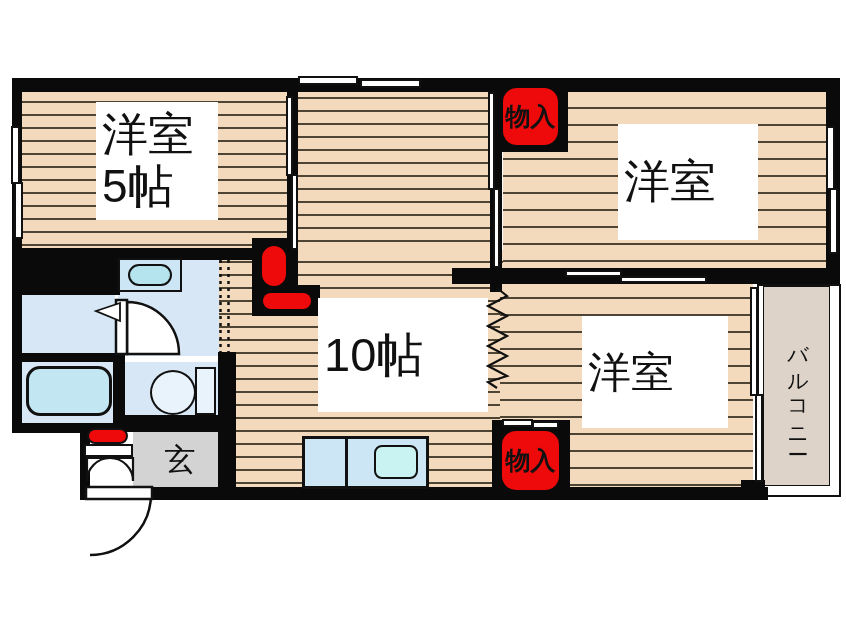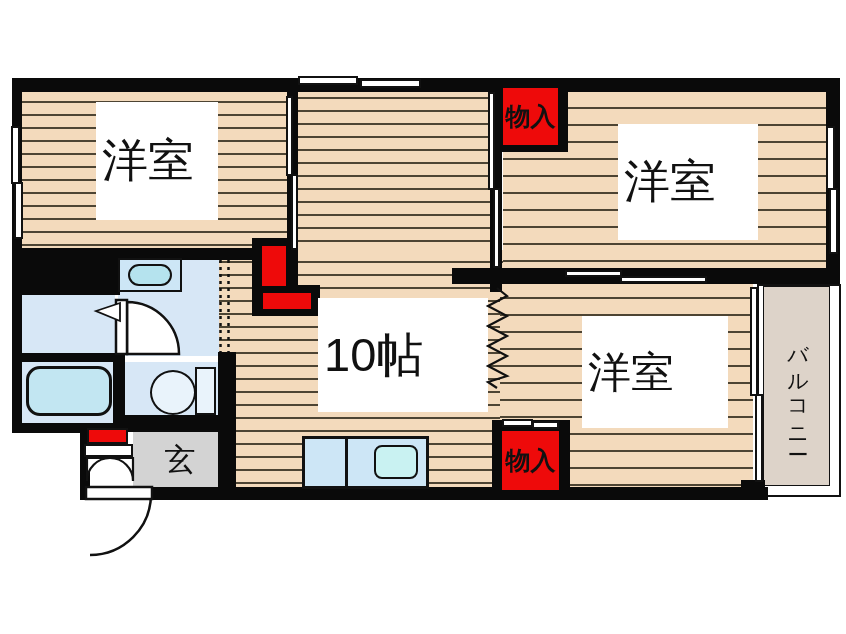--- a/index.html
+++ b/index.html
@@ -4,21 +4,21 @@
 <style>
   html,body{margin:0;padding:0;background:#fff;}
   .plan{position:relative;width:846px;height:634px;background:#fff;overflow:hidden;
         font-family:"Liberation Sans","DejaVu Sans",sans-serif;color:#111;}
   .abs{position:absolute;box-sizing:border-box;}
   .w{background:var(--wall,#0a0a0a);}
   .fl{background:repeating-linear-gradient(180deg,var(--floor-wood,#f3dabc) 0px,var(--floor-wood,#f3dabc) 11px,var(--floor-wood-line,#4d4433) 11px,var(--floor-wood-line,#4d4433) 13px);}
   .flw{background:repeating-linear-gradient(180deg,var(--floor-wood,#f3dabc) 0px,var(--floor-wood,#f3dabc) 15px,var(--floor-wood-line,#4d4433) 15px,var(--floor-wood-line,#4d4433) 17px);}
   .wet{background:var(--wet-floor,#d7e7f6);}
   .win{background:#fff;border:2px solid #111;}
-  .red{background:var(--storage-red,#ee0a0a);}
+  .red{background:var(--storage-red,#ee0a0a);border-radius:14px;}
   .fix{border:3px solid #111;}
   .lbl{background:#fff;display:flex;flex-direction:column;justify-content:center;
        padding:2px 6px;line-height:1.12;font-weight:500;}
   .storlbl{display:flex;align-items:center;justify-content:center;font-size:25px;font-weight:700;color:#111;}
   .vtext{writing-mode:vertical-rl;font-size:21px;letter-spacing:4px;color:#111;display:flex;align-items:center;justify-content:center;}
   svg{position:absolute;left:0;top:0;pointer-events:none;}
 </style>
 </head>
 <body>
 
@@ -96,20 +96,21 @@
   <div class="abs win" style="left:291px;top:174px;width:7px;height:76px;"></div>
   <div class="abs win" style="left:488px;top:92px;width:7px;height:98px;"></div>
   <div class="abs win" style="left:493px;top:188px;width:7px;height:80px;"></div>
   <div class="abs win" style="left:565px;top:270px;width:57px;height:7px;"></div>
   <div class="abs win" style="left:620px;top:276px;width:87px;height:7px;"></div>
   <div class="abs win" style="left:502px;top:419px;width:31px;height:8px;"></div>
   <div class="abs win" style="left:532px;top:421px;width:27px;height:8px;"></div>
 
   <div class="abs lbl" style="left:96px;top:102px;width:122px;height:118px;font-size:46px;">
     <span>洋室</span>
+    <span>5帖</span>
   </div>
   <div class="abs lbl" style="left:618px;top:124px;width:140px;height:116px;font-size:46px;">
     <span>洋室</span>
   </div>
   <div class="abs lbl" style="left:318px;top:298px;width:170px;height:114px;font-size:47px;">
     <span>10帖</span>
   </div>
   <div class="abs lbl" style="left:582px;top:316px;width:146px;height:112px;font-size:43px;">
     <span>洋室</span>
   </div>

